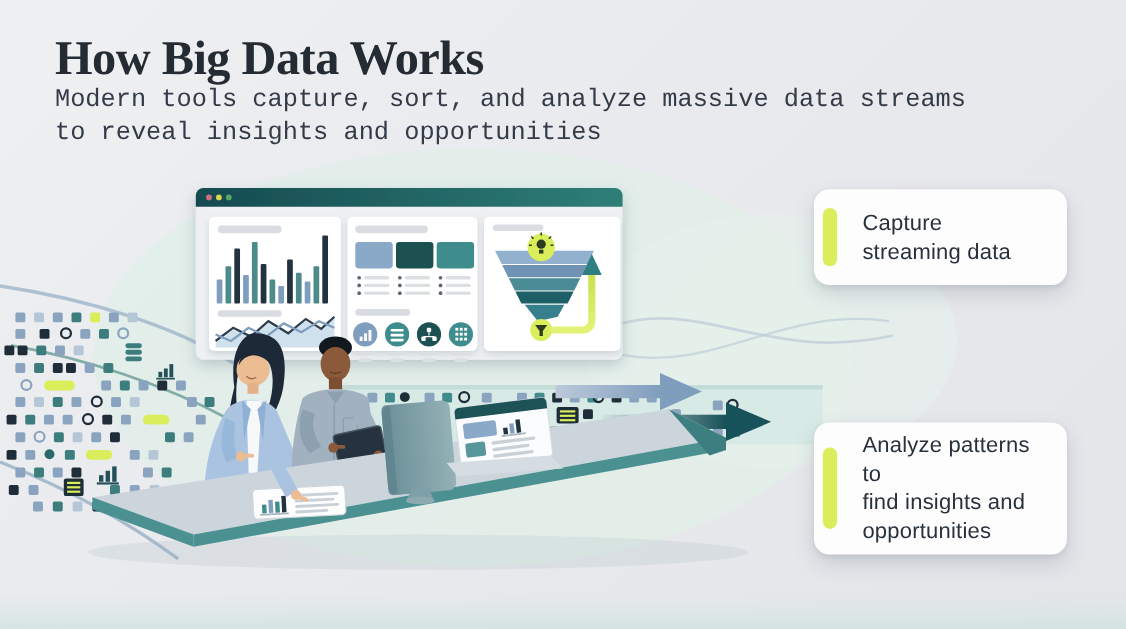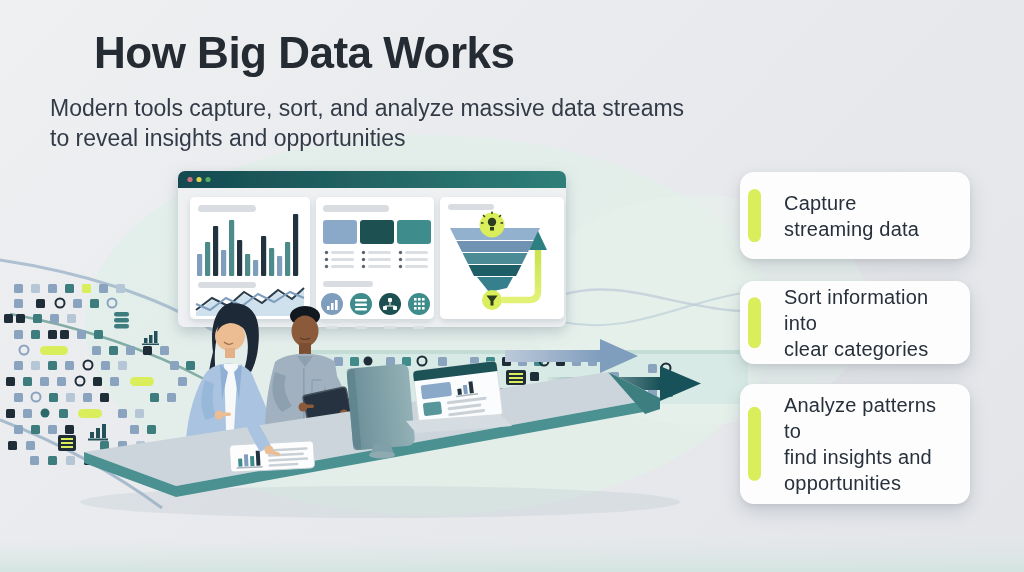--- a/index.html
+++ b/index.html
@@ -3,26 +3,26 @@
 <meta charset="utf-8">
 <style>
   html,body{margin:0;padding:0;}
   #stage{
     position:relative;width:1024px;height:572px;overflow:hidden;
     background:linear-gradient(135deg,#eff0f2 0%,#e9eaed 45%,#e3e5e9 100%);
     font-family:"Liberation Sans", sans-serif;
   }
   .header{position:absolute;left:50px;top:30px;z-index:3;}
   .title{
-    font-family:Liberation Sans, sans-serif;font-weight:bold;font-size:44px;
-    color:#242b33;letter-spacing:-0.5px;line-height:1.05;margin-left:44px;
+    font-family:Liberation Serif, serif;font-weight:bold;font-size:44px;
+    color:#242b33;letter-spacing:-0.5px;line-height:1.05;
   }
   .subtitle{
-    font-family:Liberation Sans, sans-serif;font-size:23px;color:#323b47;
-    margin-top:18px;line-height:1.3;white-space:pre-line;
+    font-family:Liberation Mono, monospace;font-size:23px;color:#323b47;
+    margin-top:0;line-height:1.3;white-space:pre-line;
   }
   .scene{position:absolute;left:0;top:0;width:1024px;height:572px;z-index:1;}
   .cards{position:absolute;left:0;top:0;width:1024px;height:567px;z-index:4;pointer-events:none;}
   .card{
     position:absolute;left:740px;width:230px;background:#fdfdfe;border-radius:14px;
     box-shadow:0 8px 18px rgba(100,110,125,.22), 0 2px 5px rgba(100,110,125,.12);
     display:flex;align-items:center;
   }
   .card .accent{
     position:absolute;left:8px;top:50%;transform:translateY(-50%);
@@ -508,25 +508,20 @@
       <rect x="271" y="450" width="10" height="3.5" rx="1.7" fill="#ecbd92" transform="rotate(18 271 450)"></rect>
     </g>
   </svg>
 
   <div class="cards">
     <div class="card" id="card-0">
       <span class="accent"></span>
       <div class="label">Capture
 streaming data</div>
     </div>
-    <div class="card" id="card-1">
-      <span class="accent"></span>
-      <div class="label">Sort information into
-clear categories</div>
-    </div>
     <div class="card" id="card-2">
       <span class="accent"></span>
       <div class="label">Analyze patterns to
 find insights and
 opportunities</div>
     </div>
   </div>
 
 </div>
 

